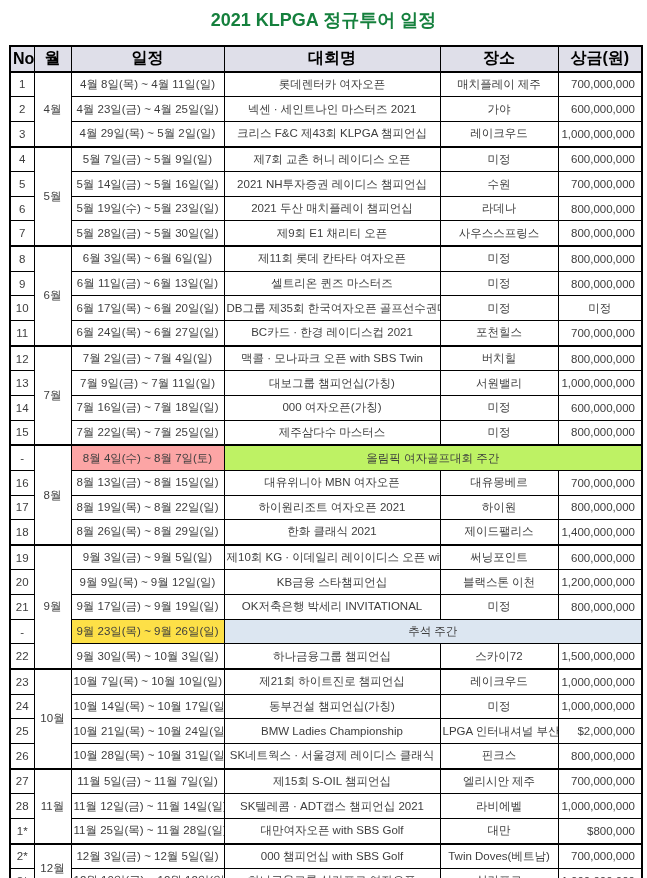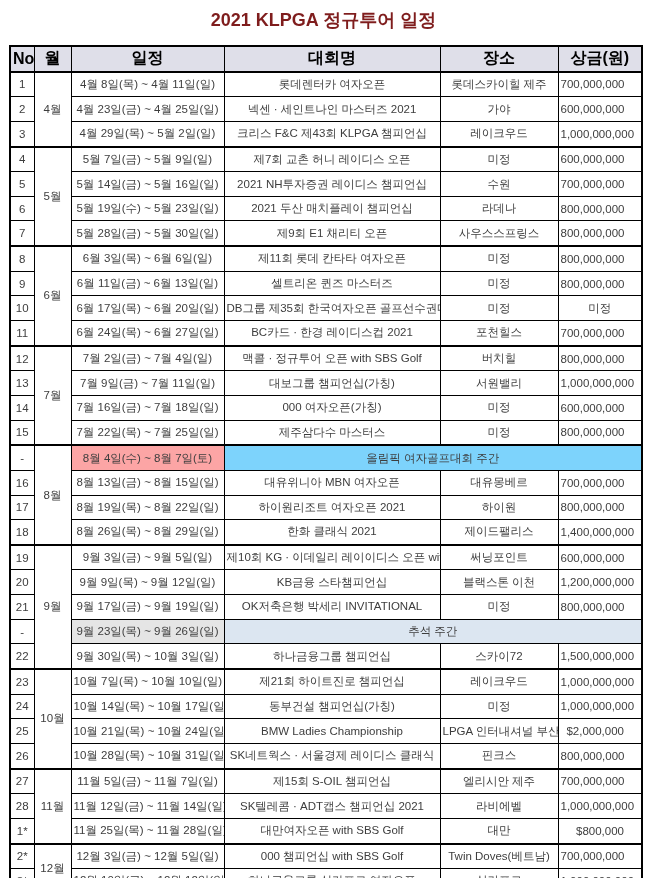--- a/index.html
+++ b/index.html
@@ -8,21 +8,21 @@
     width: 647px;
     height: 878px;
     background: #ffffff;
     font-family: "Liberation Sans", "DejaVu Sans", sans-serif;
     overflow: hidden;
   }
   .page-title {
     text-align: center;
     font-size: 18px;
     font-weight: bold;
-    color: #7f1d1d;
+    color: #15803d;
     padding-top: 8px;
     letter-spacing: 0px;
   }
   table.schedule {
     table-layout: fixed;
     border-collapse: collapse;
     width: 632px;
     margin: 13px 0 0 9px;
     border: 2px solid #000;
   }
@@ -39,21 +39,21 @@
   }
   th {
     background: #dfdfe9;
     color: #000;
     font-weight: bold;
     font-size: 16px;
   }
   tr.group-start th, tr.group-start td {
     border-top: 2px solid #000;
   }
-  td.prize-num { text-align: right; padding-right: 17px; }
+  td.prize-num { text-align: right; padding-right: 6px; }
   td.month { color: #3d3d3d; text-align: center; }
 </style>
 </head>
 <body>
 
 <div class="page-title">2021 KLPGA 정규투어 일정</div>
 
 <table class="schedule">
   <colgroup>
     <col style="width:24px">
@@ -72,21 +72,21 @@
       <th>장소</th>
       <th>상금(원)</th>
     </tr>
   </thead>
   <tbody>
       <tr class="group-start">
         <td>1</td>
         <td class="month" rowspan="3">4월</td>
         <td>4월 8일(목) ~ 4월 11일(일)</td>
         <td>롯데렌터카 여자오픈</td>
-        <td>롯데스카이힐 제주</td>
+        <td>매치플레이 제주</td>
         <td class="prize-num">700,000,000</td>
       </tr>
       <tr>
         <td>2</td>
         <td>4월 23일(금) ~ 4월 25일(일)</td>
         <td>넥센 · 세인트나인 마스터즈 2021</td>
         <td>가야</td>
         <td class="prize-num">600,000,000</td>
       </tr>
       <tr>
@@ -151,21 +151,21 @@
         <td>11</td>
         <td>6월 24일(목) ~ 6월 27일(일)</td>
         <td>BC카드 · 한경 레이디스컵 2021</td>
         <td>포천힐스</td>
         <td class="prize-num">700,000,000</td>
       </tr>
       <tr class="group-start">
         <td>12</td>
         <td class="month" rowspan="4">7월</td>
         <td>7월 2일(금) ~ 7월 4일(일)</td>
-        <td>맥콜 · 정규투어 오픈 with SBS Golf</td>
+        <td>맥콜 · 모나파크 오픈 with SBS Twin</td>
         <td>버치힐</td>
         <td class="prize-num">800,000,000</td>
       </tr>
       <tr>
         <td>13</td>
         <td>7월 9일(금) ~ 7월 11일(일)</td>
         <td>대보그룹 챔피언십(가칭)</td>
         <td>서원밸리</td>
         <td class="prize-num">1,000,000,000</td>
       </tr>
@@ -180,21 +180,21 @@
         <td>15</td>
         <td>7월 22일(목) ~ 7월 25일(일)</td>
         <td>제주삼다수 마스터스</td>
         <td>미정</td>
         <td class="prize-num">800,000,000</td>
       </tr>
       <tr class="group-start">
         <td>-</td>
         <td class="month" rowspan="4">8월</td>
         <td style="background: #fca5a5;">8월 4일(수) ~ 8월 7일(토)</td>
-        <td colspan="3" style="background: #7dd3fc;">올림픽 여자골프대회 주간</td>
+        <td colspan="3" style="background: #bef264;">올림픽 여자골프대회 주간</td>
       </tr>
       <tr>
         <td>16</td>
         <td>8월 13일(금) ~ 8월 15일(일)</td>
         <td>대유위니아 MBN 여자오픈</td>
         <td>대유몽베르</td>
         <td class="prize-num">700,000,000</td>
       </tr>
       <tr>
         <td>17</td>
@@ -227,21 +227,21 @@
       </tr>
       <tr>
         <td>21</td>
         <td>9월 17일(금) ~ 9월 19일(일)</td>
         <td>OK저축은행 박세리 INVITATIONAL</td>
         <td>미정</td>
         <td class="prize-num">800,000,000</td>
       </tr>
       <tr>
         <td>-</td>
-        <td style="background: #e5e5e5;">9월 23일(목) ~ 9월 26일(일)</td>
+        <td style="background: #fde047;">9월 23일(목) ~ 9월 26일(일)</td>
         <td colspan="3" style="background: rgb(220, 230, 241); margin-top: 23px;">추석 주간</td>
       </tr>
       <tr>
         <td>22</td>
         <td>9월 30일(목) ~ 10월 3일(일)</td>
         <td>하나금융그룹 챔피언십</td>
         <td>스카이72</td>
         <td class="prize-num">1,500,000,000</td>
       </tr>
       <tr class="group-start">

